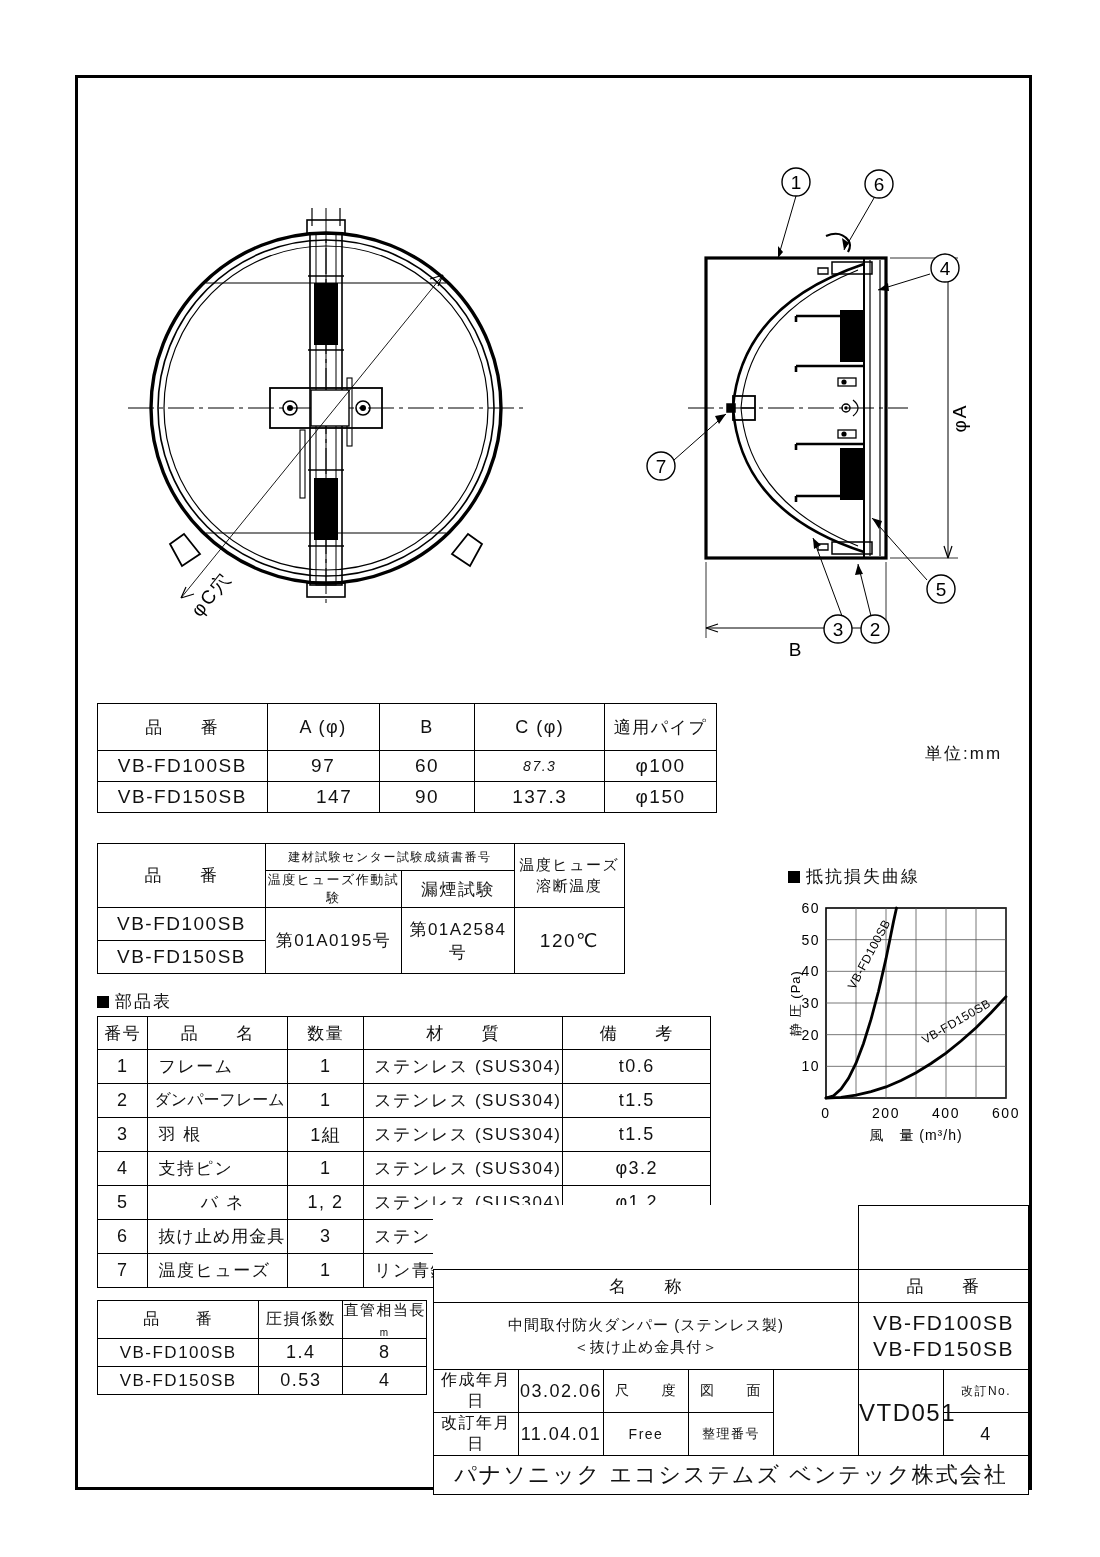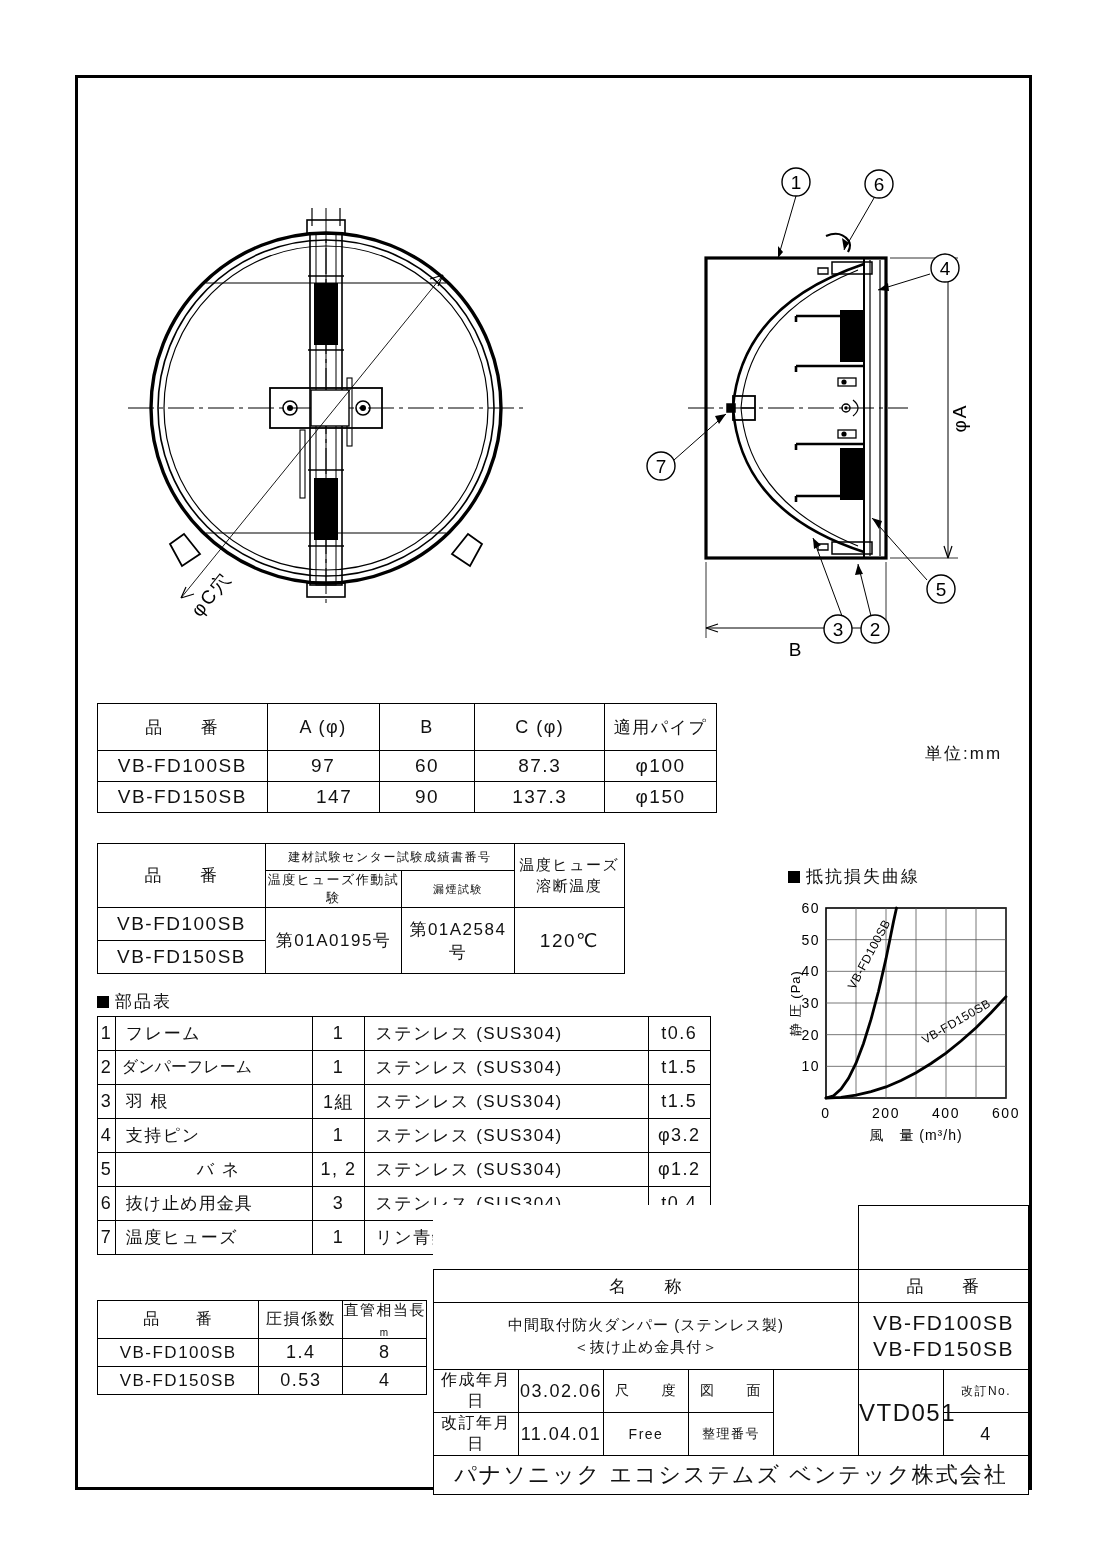--- a/index.html
+++ b/index.html
@@ -199,21 +199,21 @@
       <th style="width:170px;height:46px;font-size:17px;" class="jp">品　　番</th>
       <th style="width:112px;font-size:18px;" class="mono">A (φ)</th>
       <th style="width:96px;font-size:18px;" class="mono">B</th>
       <th style="width:130px;font-size:18px;" class="mono">C (φ)</th>
       <th style="width:112px;font-size:17px;" class="jp">適用パイプ</th>
     </tr>
     <tr>
       <td style="height:30px;font-size:19px;" class="mono">VB-FD100SB</td>
       <td class="mono" style="font-size:19px;text-align:center;">97</td>
       <td class="mono" style="font-size:19px;">60</td>
-      <td class="mono" style="font-size:19px;">87.3</td>
+      <td class="mono" style="font-size:14px;font-style:italic;">87.3</td>
       <td class="mono" style="font-size:19px;">φ100</td>
     </tr>
     <tr>
       <td style="height:30px;font-size:19px;" class="mono">VB-FD150SB</td>
       <td class="mono" style="font-size:19px;padding-left:22px;">147</td>
       <td class="mono" style="font-size:19px;">90</td>
       <td class="mono" style="font-size:19px;">137.3</td>
       <td class="mono" style="font-size:19px;">φ150</td>
     </tr>
   </tbody>
@@ -224,40 +224,47 @@
         <tr>
       <td rowspan="2" style="width:168px;font-size:17px;height:56px;" class="jp">品　　番</td>
       <td colspan="2" style="font-size:12px;height:26px;margin-left:12px;" class="jp">建材試験センター試験成績書番号</td>
       <td rowspan="2" style="width:110px;font-size:15px;line-height:1.35;" class="jp">
         <div>温度ヒューズ</div>
         <div>溶断温度</div>
       </td>
     </tr>
     <tr>
       <td style="width:136px;font-size:13px;height:26px;" class="jp">温度ヒューズ作動試験</td>
-      <td style="width:112px;font-size:11px;margin-left:37px;" class="jp">漏煙試験</td>
+      <td style="width:112px;font-size:17px;margin-left:37px;" class="jp">漏煙試験</td>
     </tr>
     <tr>
       <td style="height:32px;font-size:19px;" class="mono">VB-FD100SB</td>
       <td rowspan="2" style="font-size:17px;" class="mono">第01A0195号</td>
       <td rowspan="2" style="font-size:17px;" class="mono">第01A2584号</td>
       <td rowspan="2" style="font-size:19px;" class="mono">120℃</td>
     </tr>
     <tr>
       <td style="height:32px;font-size:19px;" class="mono">VB-FD150SB</td>
     </tr>
   </tbody>
     </table>
 
   <div class="abs" style="left:19px;top:912px;font-size:17px;letter-spacing:2px;">
     <span class="bullet"></span><span>部品表</span>
   </div>
 
   <table class="dwg abs" style="left:19px;top:938px;width:614px;">
     <tbody>
+        <tr>
+      <th style="width:50px;height:32px;font-size:17px;" class="jp">番号</th>
+      <th style="width:140px;font-size:17px;" class="jp">品　　名</th>
+      <th style="width:76px;font-size:17px;" class="jp">数量</th>
+      <th style="width:200px;font-size:17px;" class="jp">材　　質</th>
+      <th style="width:148px;font-size:17px;" class="jp">備　　考</th>
+    </tr>
     <tr>
       <td style="height:33px;font-size:18px;" class="mono">1</td>
       <td style="font-size:17px;text-align:left;padding-left:10px;" class="jp">フレーム</td>
       <td style="font-size:18px;" class="mono">1</td>
       <td style="font-size:17px;text-align:left;padding-left:10px;" class="jp">ステンレス (SUS304)</td>
       <td style="font-size:18px;" class="mono">t0.6</td>
     </tr>
     <tr>
       <td style="height:33px;font-size:18px;" class="mono">2</td>
       <td style="font-size:16px;text-align:left;padding-left:6px;letter-spacing:0px;" class="jp">ダンパーフレーム</td>

